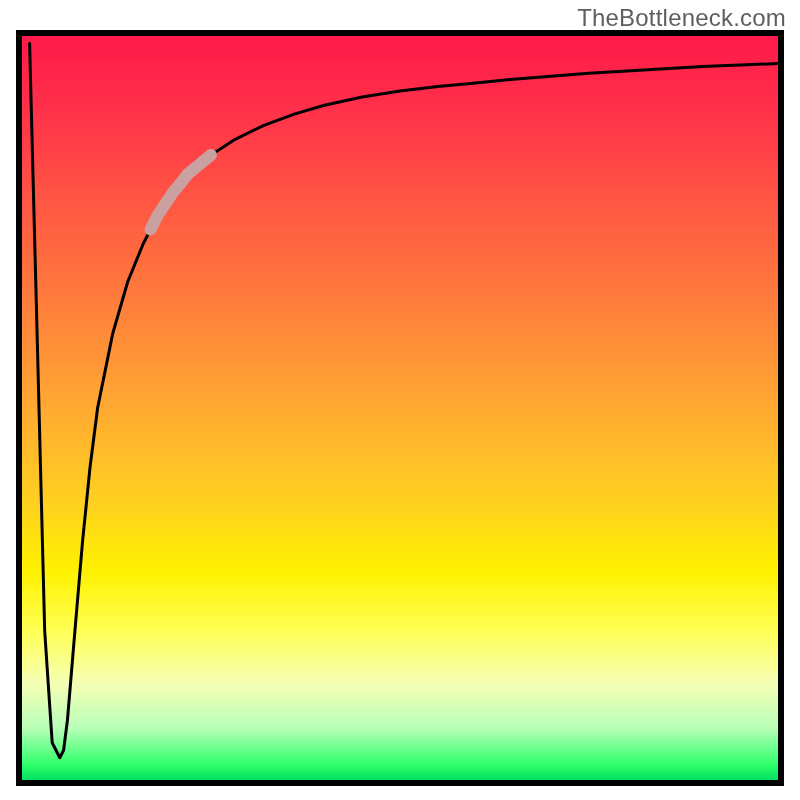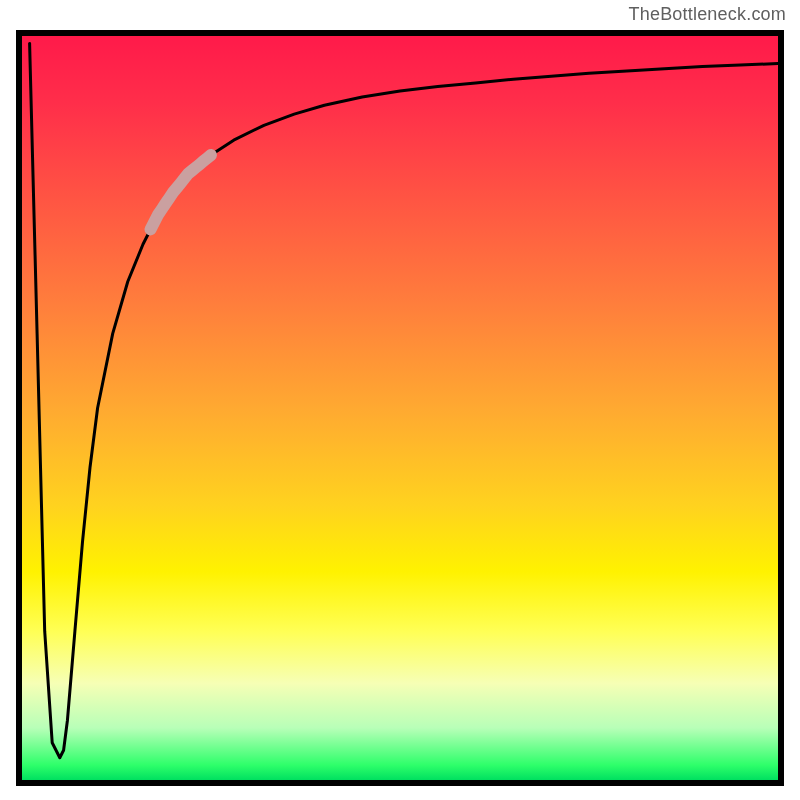--- a/index.html
+++ b/index.html
@@ -48,21 +48,21 @@
     position: absolute;
     inset: 0;
     width: 100%;
     height: 100%;
     display: block;
   }
   .attribution {
     position: absolute;
     top: 4px;
     right: 14px;
-    font-size: 18px;
+    font-size: 24px;
     font-weight: 400;
     color: #5f5f5f;
     letter-spacing: 0.2px;
     user-select: none;
   }
 </style>
 </head>
 <body>
 <div class="wrap">
 

